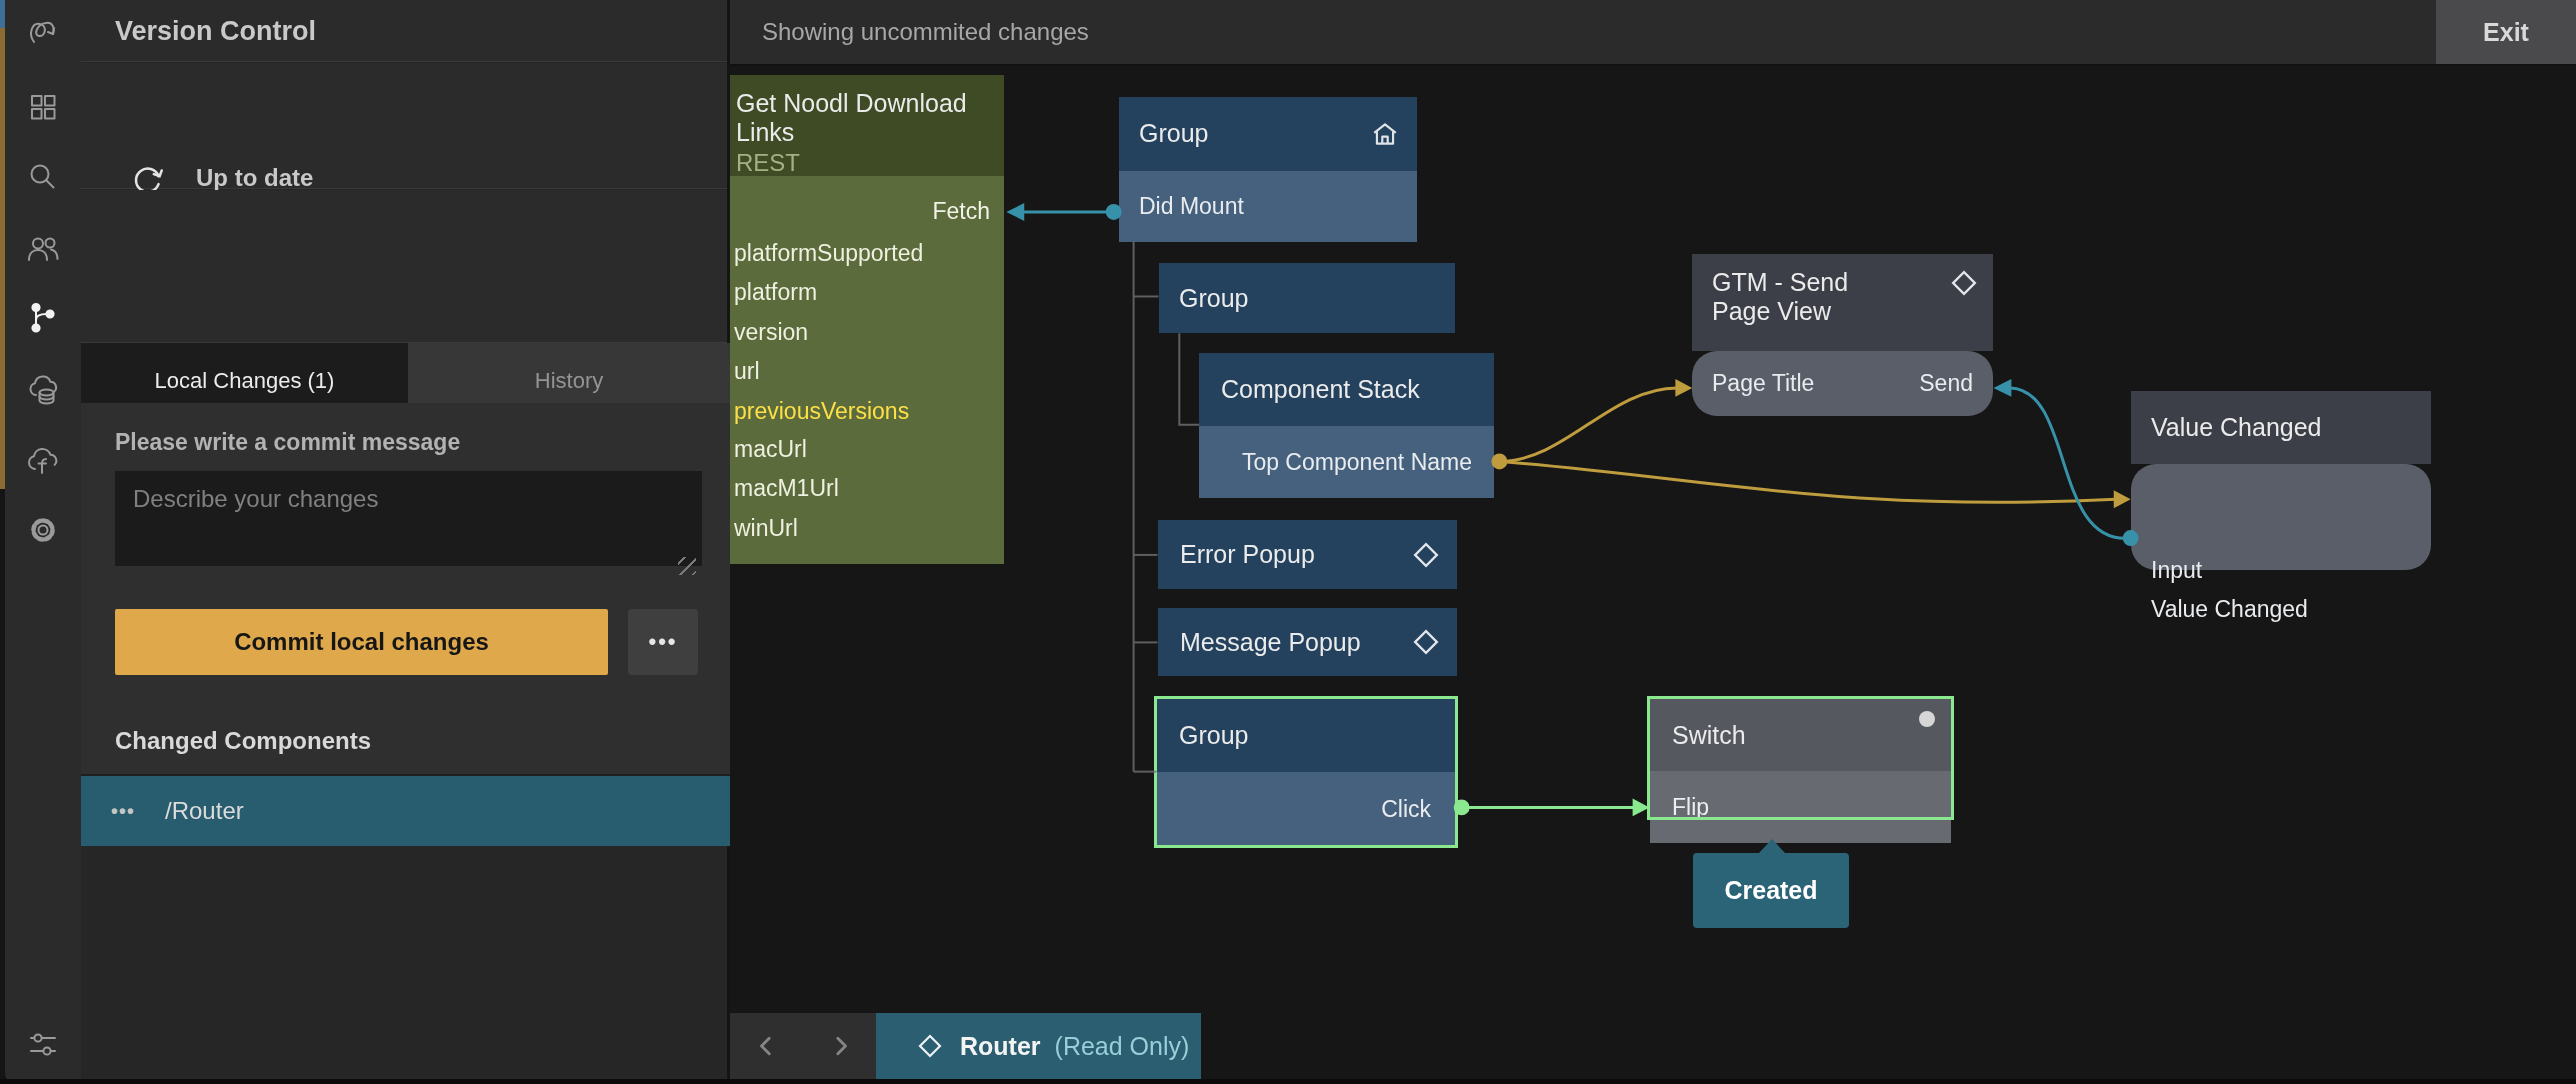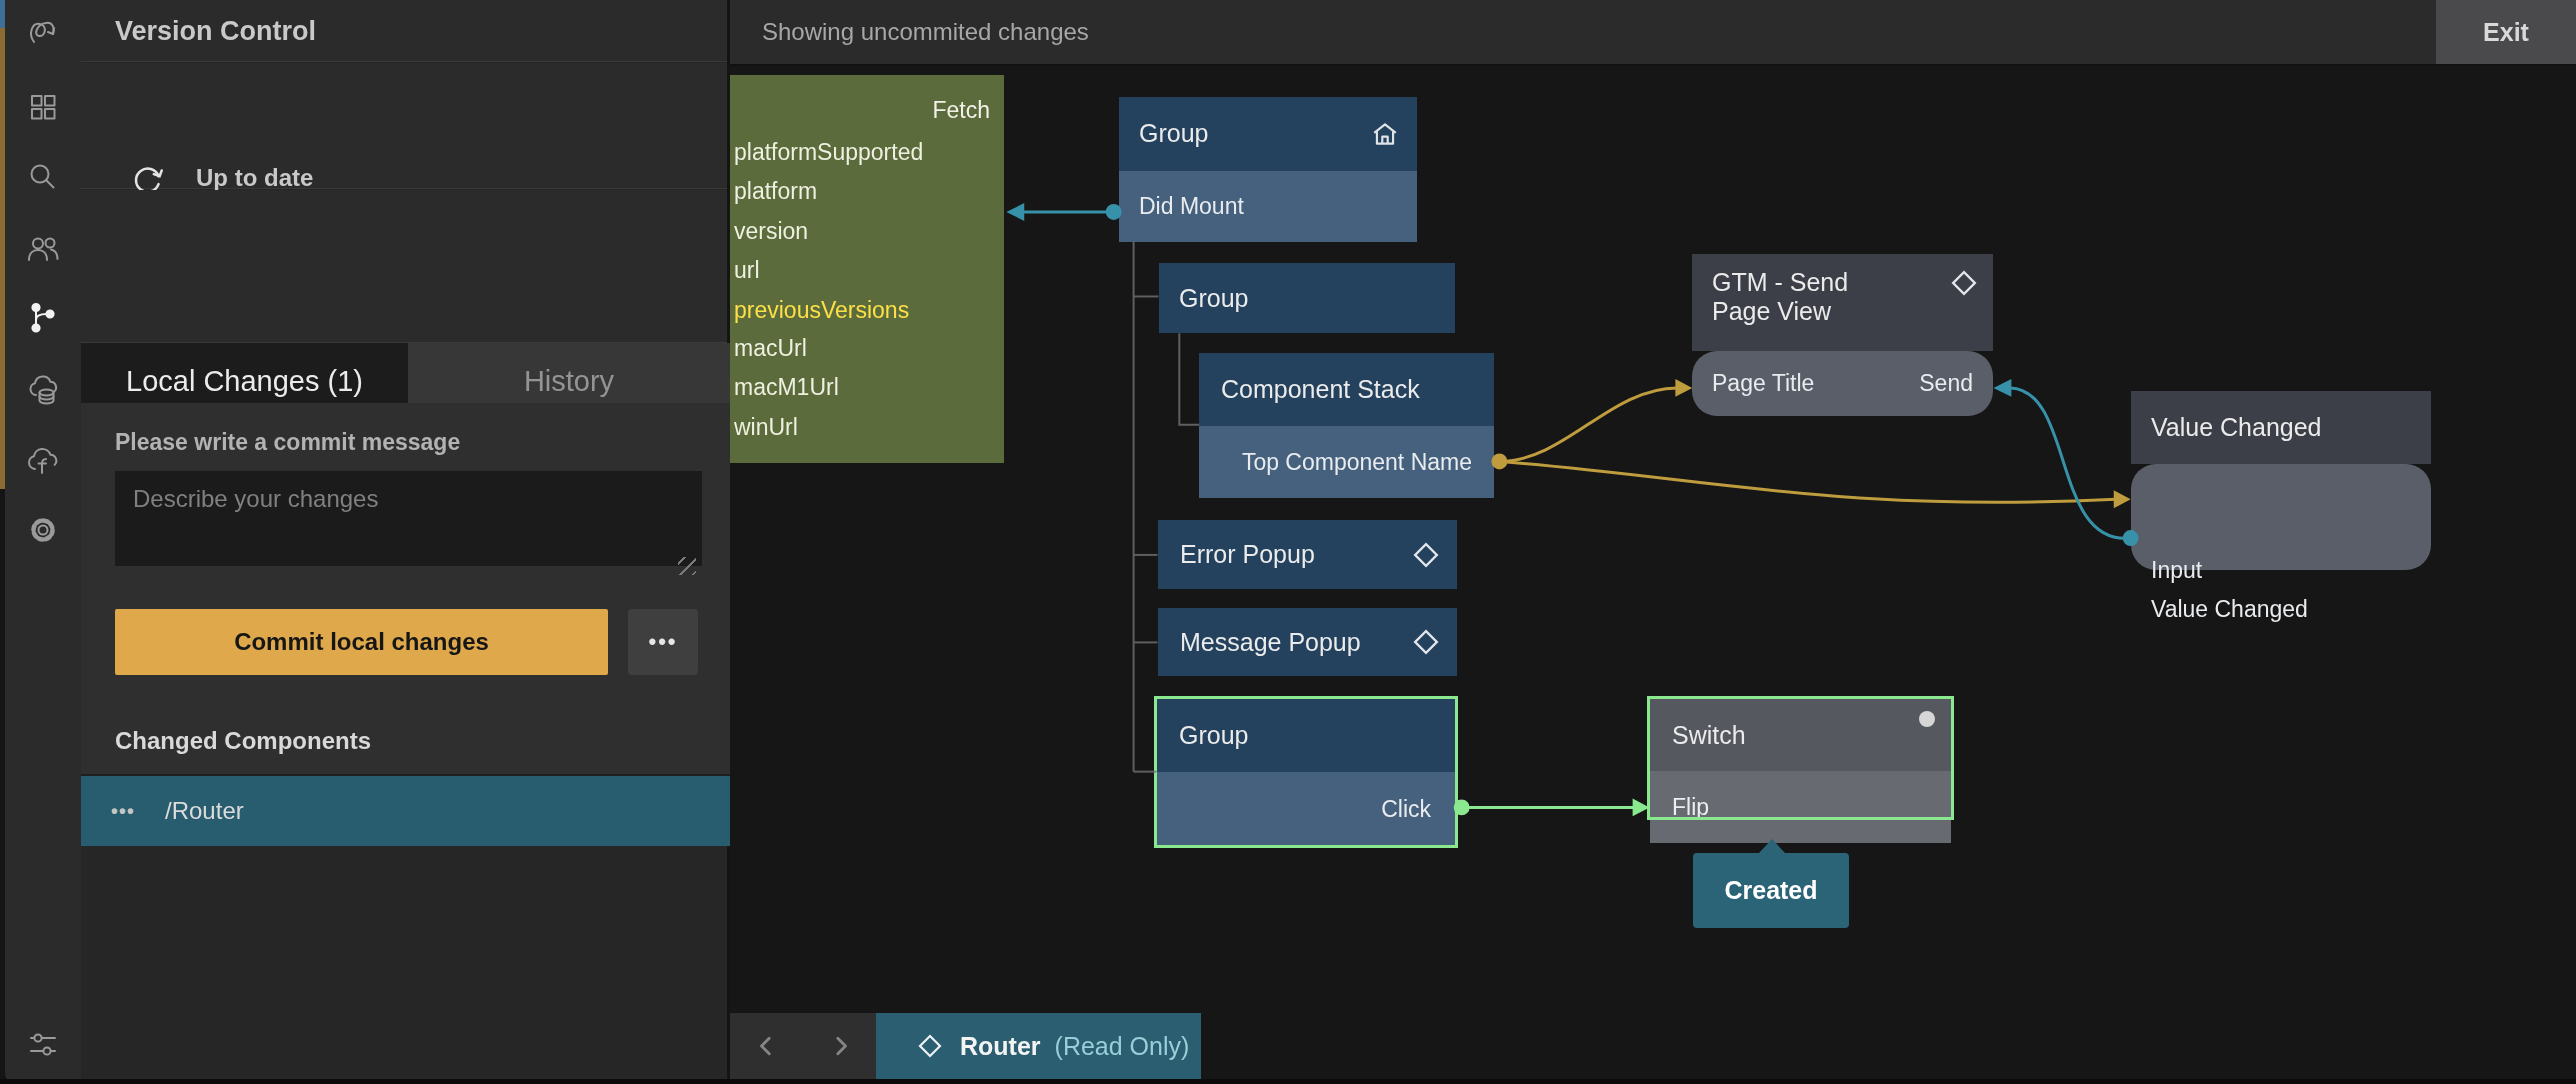--- a/index.html
+++ b/index.html
@@ -25,21 +25,21 @@
   .p-title { position:absolute; left:34px; top:16px; font-size:27px; font-weight:bold; color:#c9c9c9; }
   .sync-icon, .branch-icon { position:absolute; left:48px; }
   .sync-icon svg, .branch-icon svg { stroke:#e4e4e4; fill:none; stroke-width:2.4; stroke-linecap:round; }
   .sync-title { position:absolute; left:115px; top:101px; font-size:24px; font-weight:bold; color:#c9c9c9; }
   .sync-sub { position:absolute; left:115px; top:131px; font-size:23px; color:#8f8f8f; }
   .branch-label { position:absolute; left:115px; top:235px; font-size:23px; color:#a5a5a5; }
   .branch-name { position:absolute; left:115px; top:264px; font-size:24px; font-weight:bold; color:#cfcfcf; }
   .chevron-down { position:absolute; left:582px; top:251px; }
   .chevron-down svg { stroke:#cfcfcf; fill:none; stroke-width:2.4; stroke-linecap:round; stroke-linejoin:round; }
 
-  .tab { position:absolute; top:343px; height:76px; display:flex; align-items:center; justify-content:center; font-size:29px; cursor:pointer; }
+  .tab { position:absolute; top:343px; height:76px; display:flex; align-items:center; justify-content:center; font-size:22px; cursor:pointer; }
   .tab-active { left:0; width:327px; background:#1c1c1c; color:#ececec; }
   .tab-inactive { left:327px; width:322px; background:#373737; color:#949494; }
 
   .commit-sec { position:absolute; left:0; top:403px; width:649px; height:374px; background:#2f2f2f; }
   .commit-prompt { position:absolute; left:34px; top:429px; font-size:23px; font-weight:bold; color:#b3b3b3; }
   .commit-box { position:absolute; left:34px; top:471px; width:587px; height:95px; background:#1b1b1b; border:none; color:#d8d8d8; font-size:24px; font-family:"Liberation Sans",sans-serif; padding:14px 18px; resize:none; outline:none; }
   .commit-box::placeholder { color:#808080; }
   .resize-grip { position:absolute; left:597px; top:557px; width:18px; height:18px; pointer-events:none;
     background:repeating-linear-gradient(135deg, transparent 0 4px, #7a7a7a 4px 6px, transparent 6px 9px); }
   .commit-btn { position:absolute; left:34px; top:609px; width:493px; height:66px; background:#dfa84b; border:none; border-radius:2px; font-size:24px; font-weight:bold; color:#161616; font-family:"Liberation Sans",sans-serif; cursor:pointer; }
@@ -225,20 +225,24 @@
     <div class="changed-divider"></div>
     <div class="router-row">
       <span class="router-dots">•••</span>
       <span class="router-label">/Router</span>
     </div>
   </div>
 
   <div class="canvas">
 
     <div class="node" style="left:-14px; top:75px; width:288px; height:489px;">
+      <div class="olive-head" style="height:101px;">
+        <div class="n-title">Get Noodl Download Links</div>
+        <div class="rest-sub">REST</div>
+      </div>
       <div class="olive-body" style="height:388px; position:relative;">
         <span class="port" style="top:22px; right:14px; color:#f2f2e8;">Fetch</span>
         <span class="port" style="top:64px; left:18px; color:#eef0e0;">platformSupported</span>
         <span class="port" style="top:103px; left:18px; color:#eef0e0;">platform</span>
         <span class="port" style="top:143px; left:18px; color:#eef0e0;">version</span>
         <span class="port" style="top:182px; left:18px; color:#eef0e0;">url</span>
         <span class="port" style="top:222px; left:18px; color:#fde047;">previousVersions</span>
         <span class="port" style="top:260px; left:18px; color:#eef0e0;">macUrl</span>
         <span class="port" style="top:299px; left:18px; color:#eef0e0;">macM1Url</span>
         <span class="port" style="top:339px; left:18px; color:#eef0e0;">winUrl</span>

